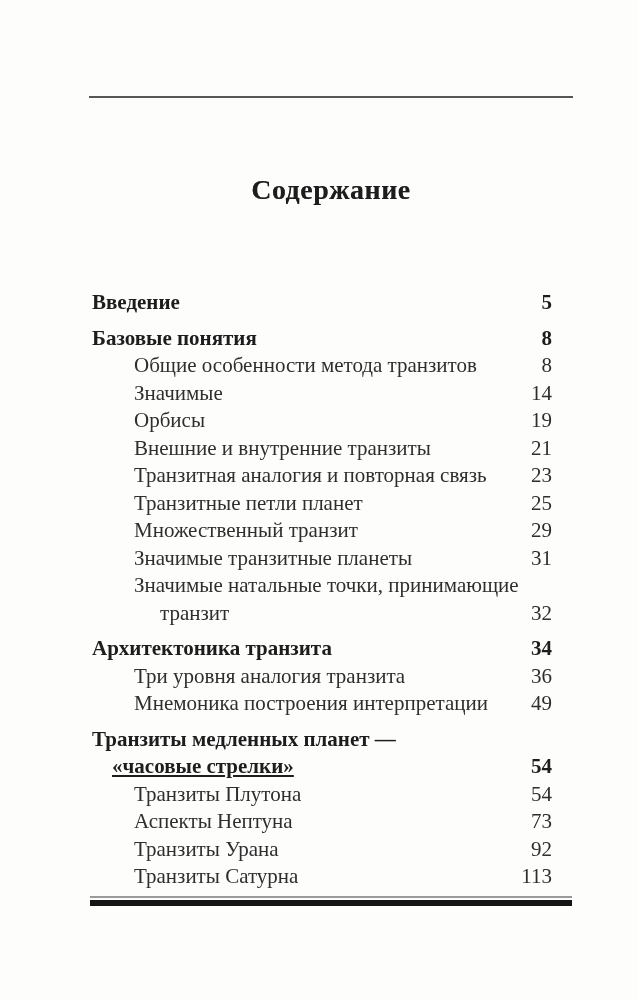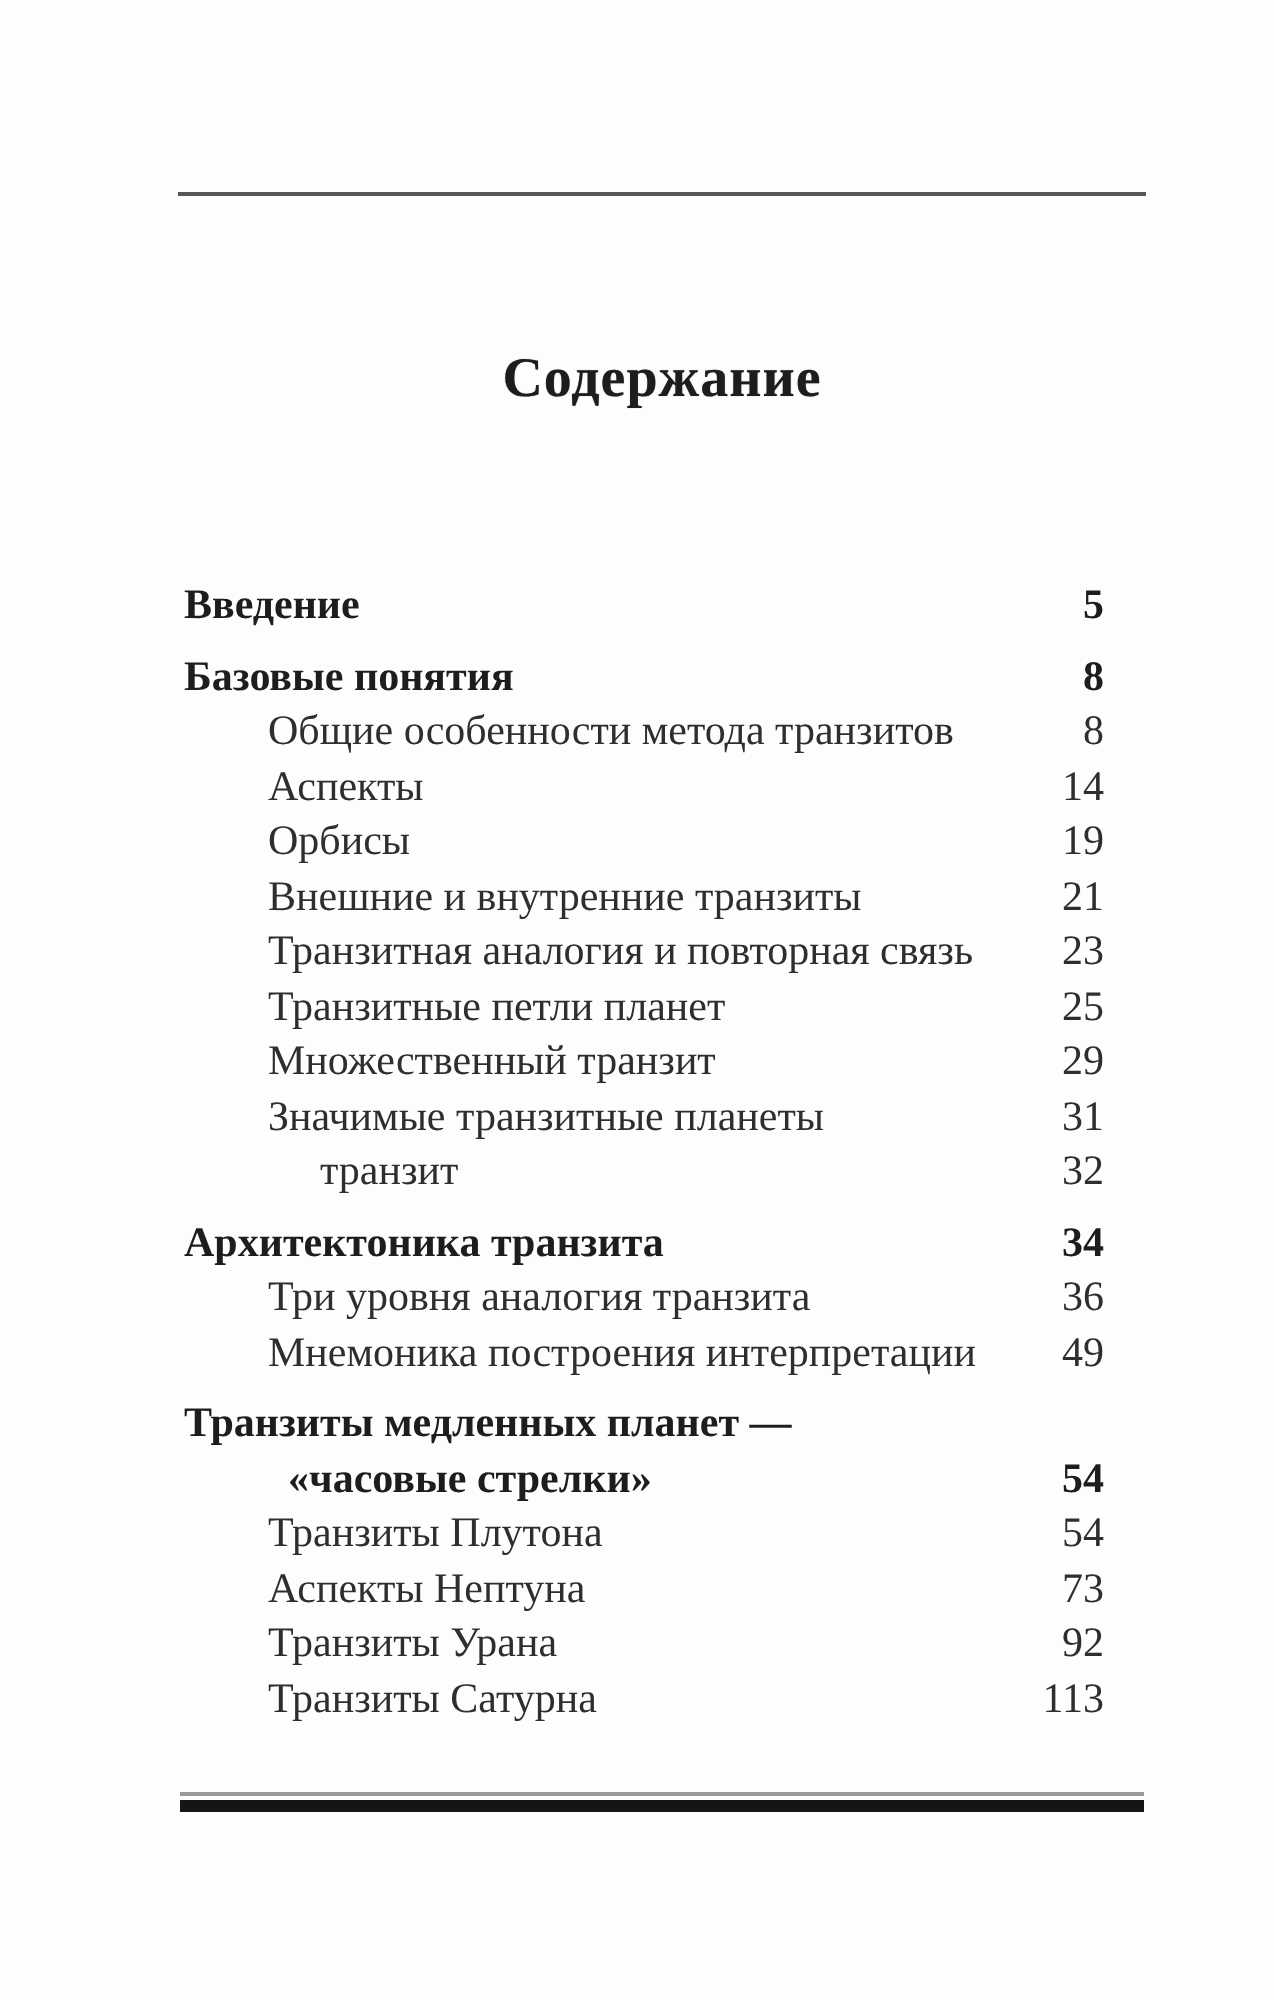--- a/index.html
+++ b/index.html
@@ -31,21 +31,21 @@
     display:flex; align-items:flex-end;
   }
   .row.bold {
     font-weight:bold; color:#1d1d1d; margin-top:8px;
   }
   .row.bold:first-child { margin-top:0; }
   .titles { flex:1 1 auto; min-width:0; }
   .t1 { display:block; white-space:nowrap; }
   .t2 { display:block; }
   .level1 .titles { margin-left:42px; }
-  .level0 .t2 { margin-left:52px; }
+  .level0 .t2 { margin-left:20px;text-decoration:underline; }
   .level1 .t2 { margin-left:26px; }
   .pagenum {
     flex:0 0 auto; width:52px; text-align:right; margin-left:6px;
     white-space:nowrap;
   }
   .rule-bottom-thin {
     position:absolute; left:90px; top:896px;
     width:482px; height:2px; background:#9a9a9a;
   }
   .rule-bottom-thick {
@@ -73,21 +73,21 @@
         <div class="pagenum">8</div>
       </div>
       <div class="row level1">
         <div class="titles">
           <span class="t1">Общие особенности метода транзитов</span>
         </div>
         <div class="pagenum">8</div>
       </div>
       <div class="row level1">
         <div class="titles">
-          <span class="t1">Аспекты</span>
+          <span class="t1">Значимые</span>
         </div>
         <div class="pagenum">14</div>
       </div>
       <div class="row level1">
         <div class="titles">
           <span class="t1">Орбисы</span>
         </div>
         <div class="pagenum">19</div>
       </div>
       <div class="row level1">
@@ -115,20 +115,21 @@
         <div class="pagenum">29</div>
       </div>
       <div class="row level1">
         <div class="titles">
           <span class="t1">Значимые транзитные планеты</span>
         </div>
         <div class="pagenum">31</div>
       </div>
       <div class="row level1">
         <div class="titles">
+          <span class="t1">Значимые натальные точки, принимающие</span>
           <span class="t2">транзит</span>
         </div>
         <div class="pagenum">32</div>
       </div>
       <div class="row level0 bold">
         <div class="titles">
           <span class="t1">Архитектоника транзита</span>
         </div>
         <div class="pagenum">34</div>
       </div>

